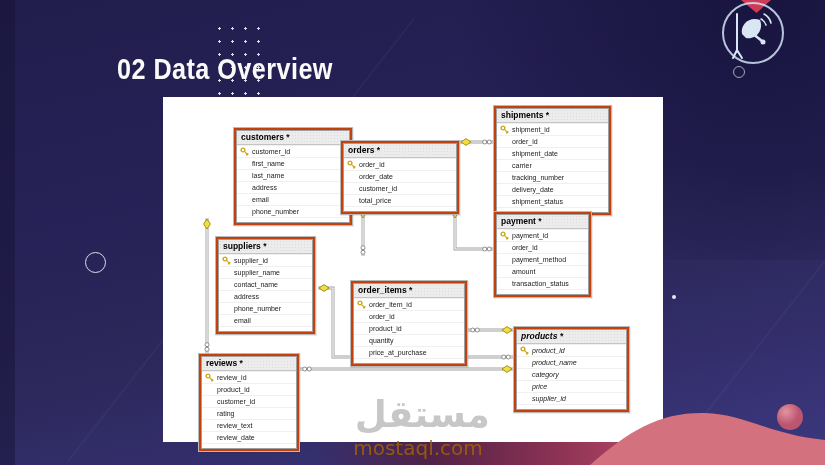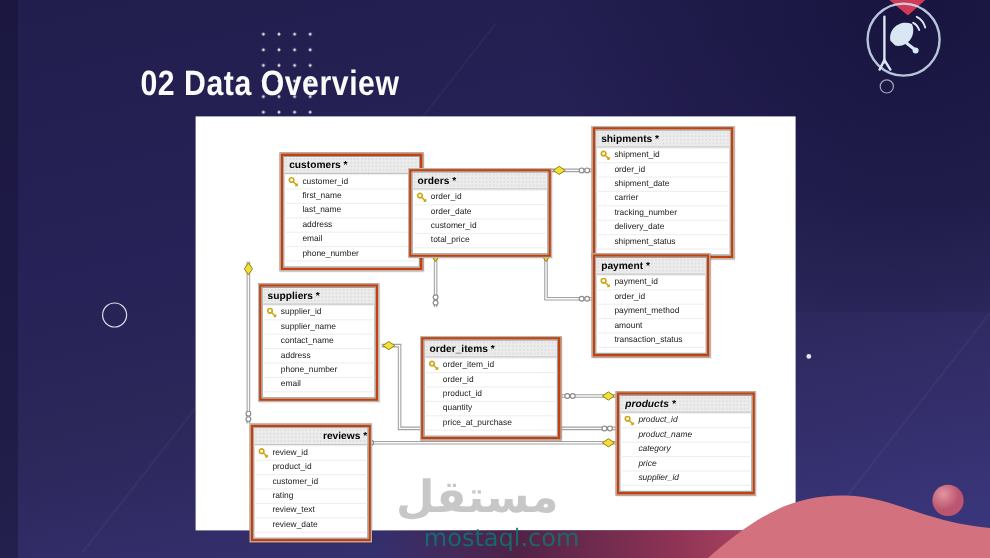--- a/index.html
+++ b/index.html
@@ -55,25 +55,25 @@
     background-image:radial-gradient(#dcdcdc .5px, transparent .7px); background-size:3px 3px;
     border-bottom:1px solid #c4c4c4; font-size:8.5px; font-weight:700; color:#000;
     padding-left:4px; white-space:nowrap; }
   .tbl-row { height:12px; display:flex; align-items:center; border-top:1px solid #f0f0f0; }
   .tbl-row:first-of-type { border-top:none; }
   .row-icon { width:15px; flex:0 0 15px; display:flex; justify-content:center; }
   .row-label { font-size:7px; color:#1a1a1a; white-space:nowrap; }
   .tbl-footer { height:5px; border-top:1px solid #f0f0f0; }
 
   
-  .wm-ar { position:absolute; left:330px; top:393px; width:160px; text-align:left;
+  .wm-ar { position:absolute; left:330px; top:393px; width:160px; text-align:right;
     font-size:37px; font-weight:700; color:#9b9b9b; opacity:.55;
     font-family:"DejaVu Sans", sans-serif; z-index:30; }
   .wm-domain { position:absolute; left:348px; top:436px; width:140px; text-align:center;
-    font-size:20px; color:#0f766e; opacity:.85; z-index:30;
+    font-size:20px; color:#a16207; opacity:.85; z-index:30;
     font-family:"DejaVu Sans", sans-serif; }
 
   .bottom-strip { position:absolute; left:0; bottom:0; width:825px; height:23px;
     background:linear-gradient(90deg, rgba(33,29,71,0) 0%, rgba(33,29,71,0) 38%,
       #4f2247 52%, #8e3354 68%, #c14e6b 82%, #d4707f 100%); z-index:10; }
   .wave-svg { position:absolute; left:0; bottom:0; z-index:20; }
 </style>
 </head>
 <body>
 
@@ -339,21 +339,21 @@
             <span class="row-icon"></span>
             <span class="row-label">phone_number</span>
           </div>
           <div class="tbl-row">
             <span class="row-icon"></span>
             <span class="row-label">email</span>
           </div>
           <div class="tbl-footer"></div>
         </div>
       </div>
-      <div class="db-table" style="left: 45px; top: 256px; width: 102px; text-align: right;">
+      <div class="db-table" style="left: 35px; top: 256px; width: 102px;">
         <div class="tbl-inner">
           <div class="tbl-header">reviews *</div>
           <div class="tbl-row">
             <span class="row-icon">
               <svg width="9" height="9" viewBox="0 0 9 9">
                 <circle cx="3" cy="3" r="1.9" fill="none" stroke="#cfa515" stroke-width="1.4"></circle>
                 <path d="M4.4 4.4 L7.6 7.6 M6 7.8 L7.8 7.8 M7.8 6 L7.8 7.8" stroke="#cfa515" stroke-width="1.2" fill="none"></path>
               </svg>
             </span>
             <span class="row-label">review_id</span>

